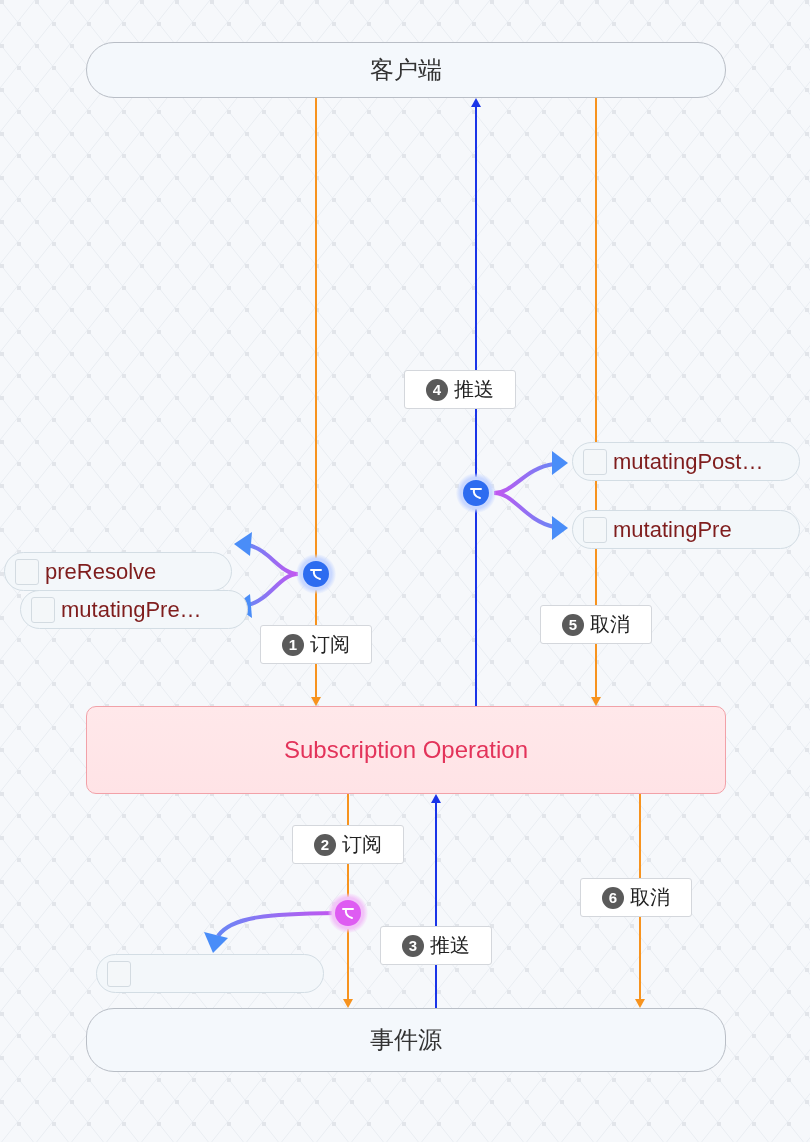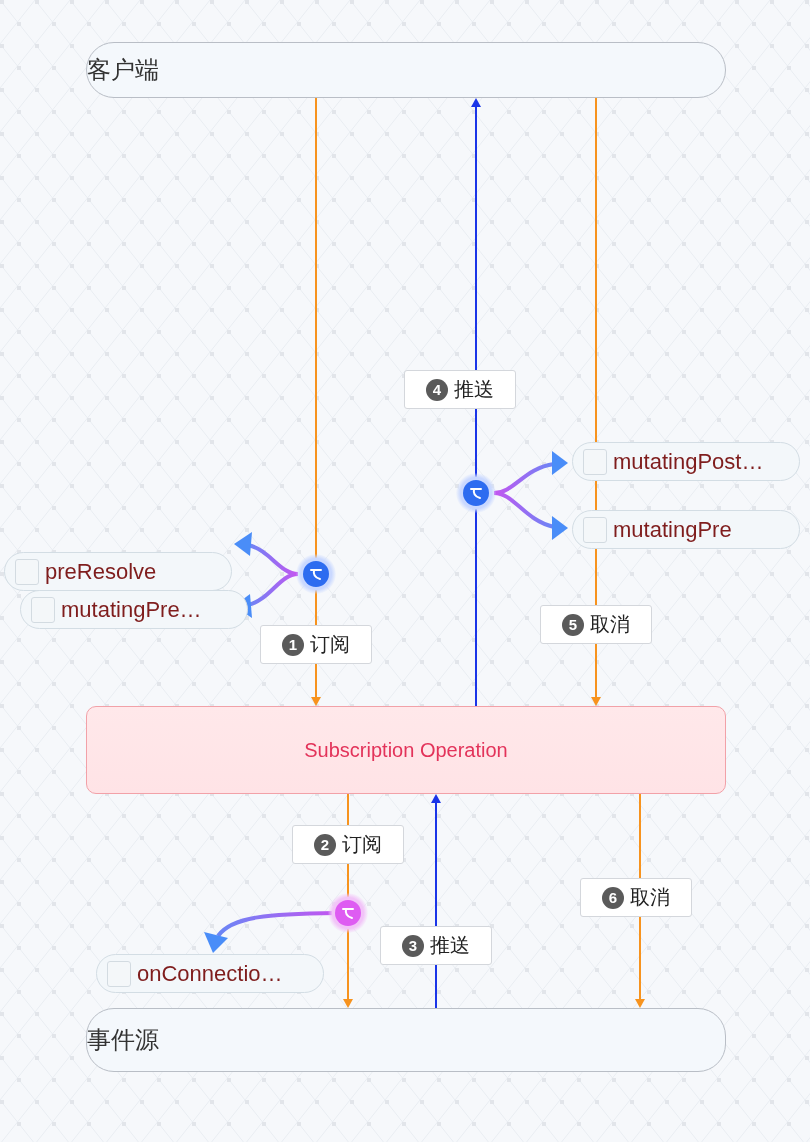--- a/index.html
+++ b/index.html
@@ -6,30 +6,30 @@
   body {
     width:810px; height:1142px; position:relative; overflow:hidden;
     background-color:#f6f8fb;
     font-family:"Liberation Sans","DejaVu Sans",sans-serif;
   }
   #bg { position:absolute; left:0; top:0; width:810px; height:1142px; }
   #wires { position:absolute; left:0; top:0; width:810px; height:1142px; }
   .pill {
     position:absolute; box-sizing:border-box;
     background:#f4f8fc; border:1px solid #b9bec6; border-radius:28px;
-    display:flex; align-items:center; justify-content:flex-start;
+    display:flex; align-items:center; justify-content:center;
     font-size:24px; color:#333; font-family:"DejaVu Sans",sans-serif;
   }
   .op {
     position:absolute; box-sizing:border-box;
     left:86px; top:706px; width:640px; height:88px;
     background:linear-gradient(180deg,#ffe8ea 0%,#ffe3e6 100%);
     border:1px solid #f2a1a8; border-radius:10px;
     display:flex; align-items:center; justify-content:center;
-    font-size:20px; color:#e3335a;
+    font-size:24px; color:#e3335a;
   }
   .elabel {
     position:absolute; box-sizing:border-box; height:39px;
     background:#ffffff; border:1px solid #d4d7dc; border-radius:3px;
     display:flex; align-items:center; justify-content:center; gap:6px;
     font-size:20px; color:#222; font-family:"DejaVu Sans",sans-serif;
     white-space:nowrap;
   }
   .num {
     display:inline-flex; width:22px; height:22px; border-radius:50%;
@@ -187,14 +187,13 @@
 <div class="hook" style="left:572px;top:442px;">
   <span class="img"></span>
   <span>mutatingPost…</span>
 </div>
 <div class="hook" style="left:572px;top:510px;">
   <span class="img"></span>
   <span>mutatingPre</span>
 </div>
 <div class="hook" style="left:96px;top:954px;width:228px;">
   <span class="img"></span>
-  <span>onConnectio…</span>
 </div>
 
 </body></html>

